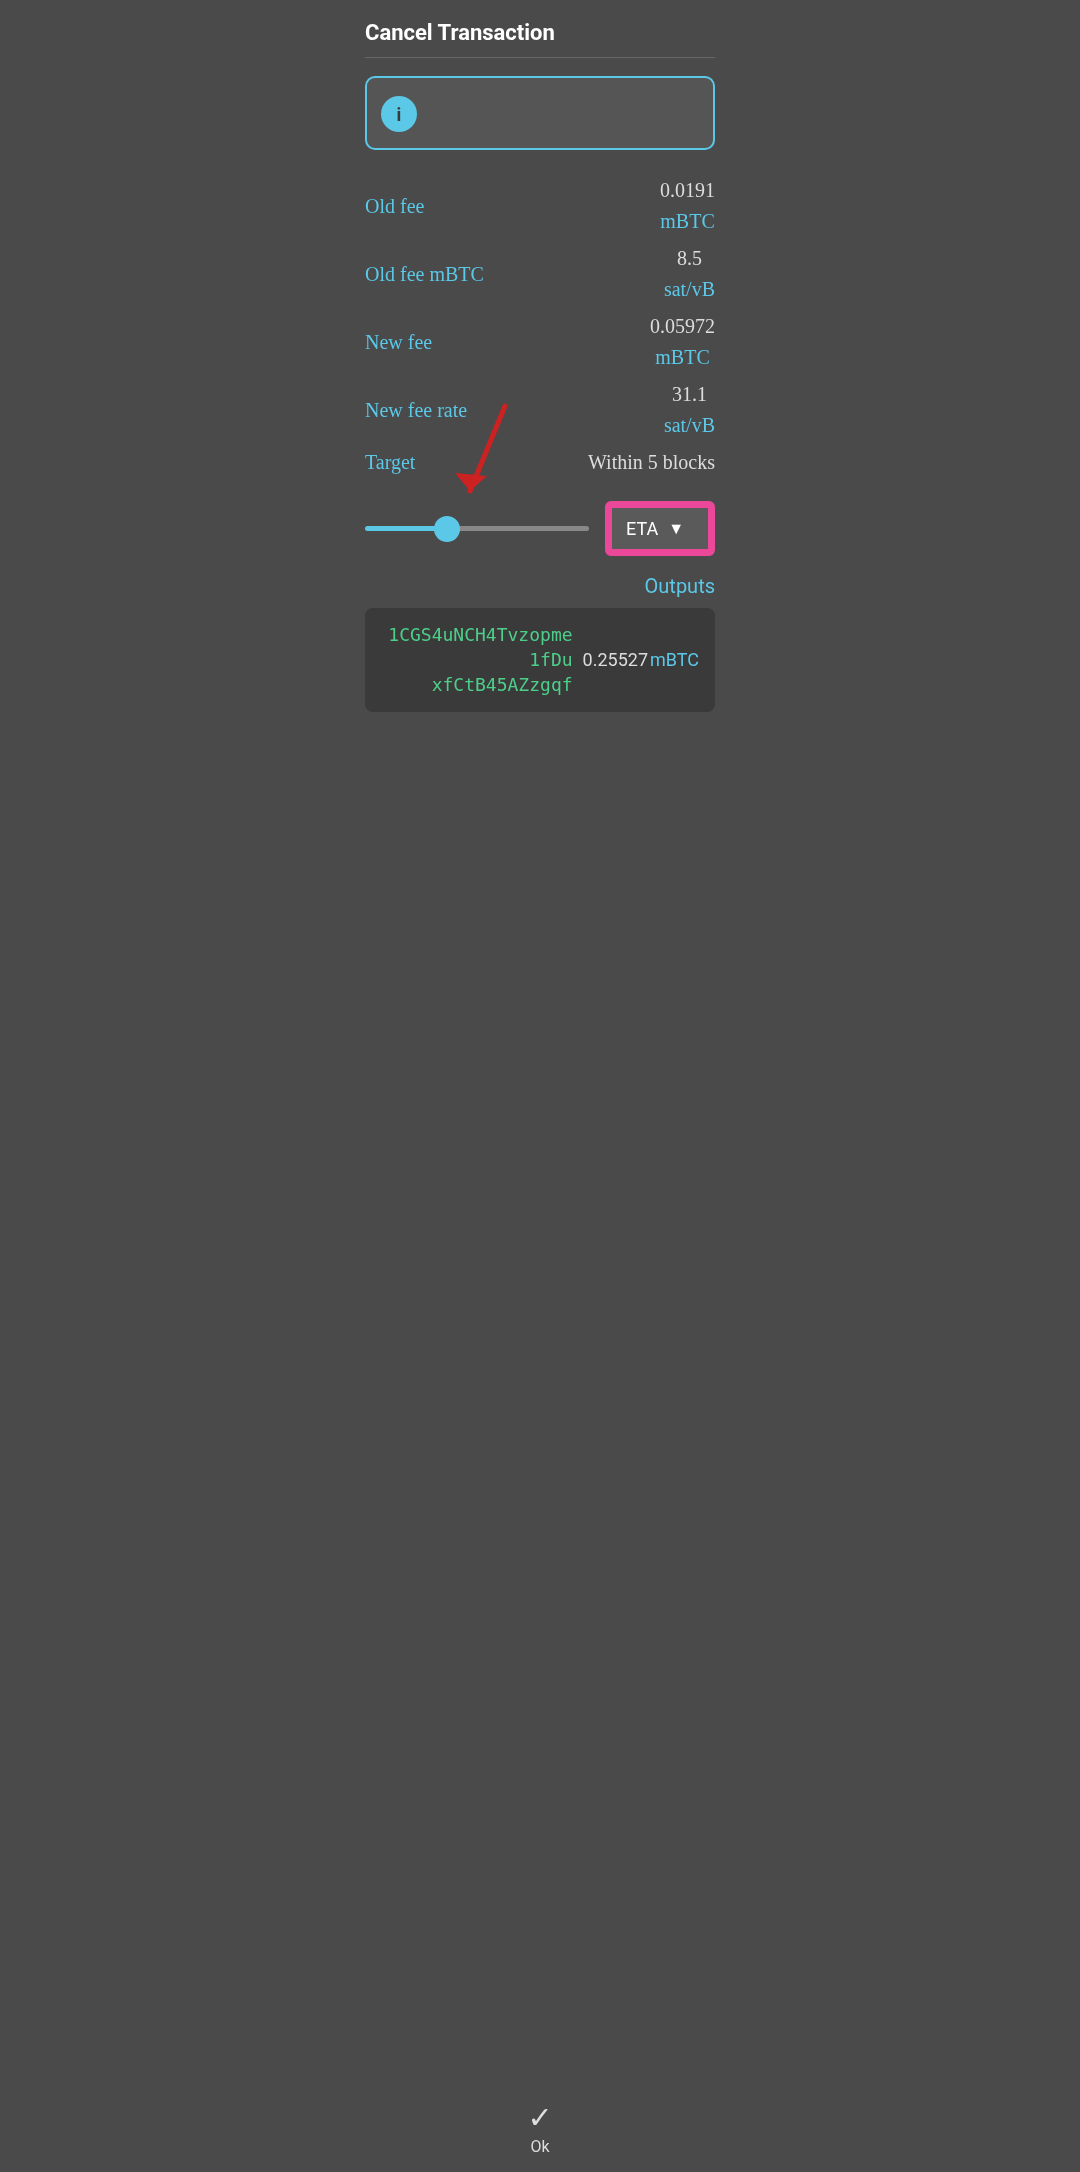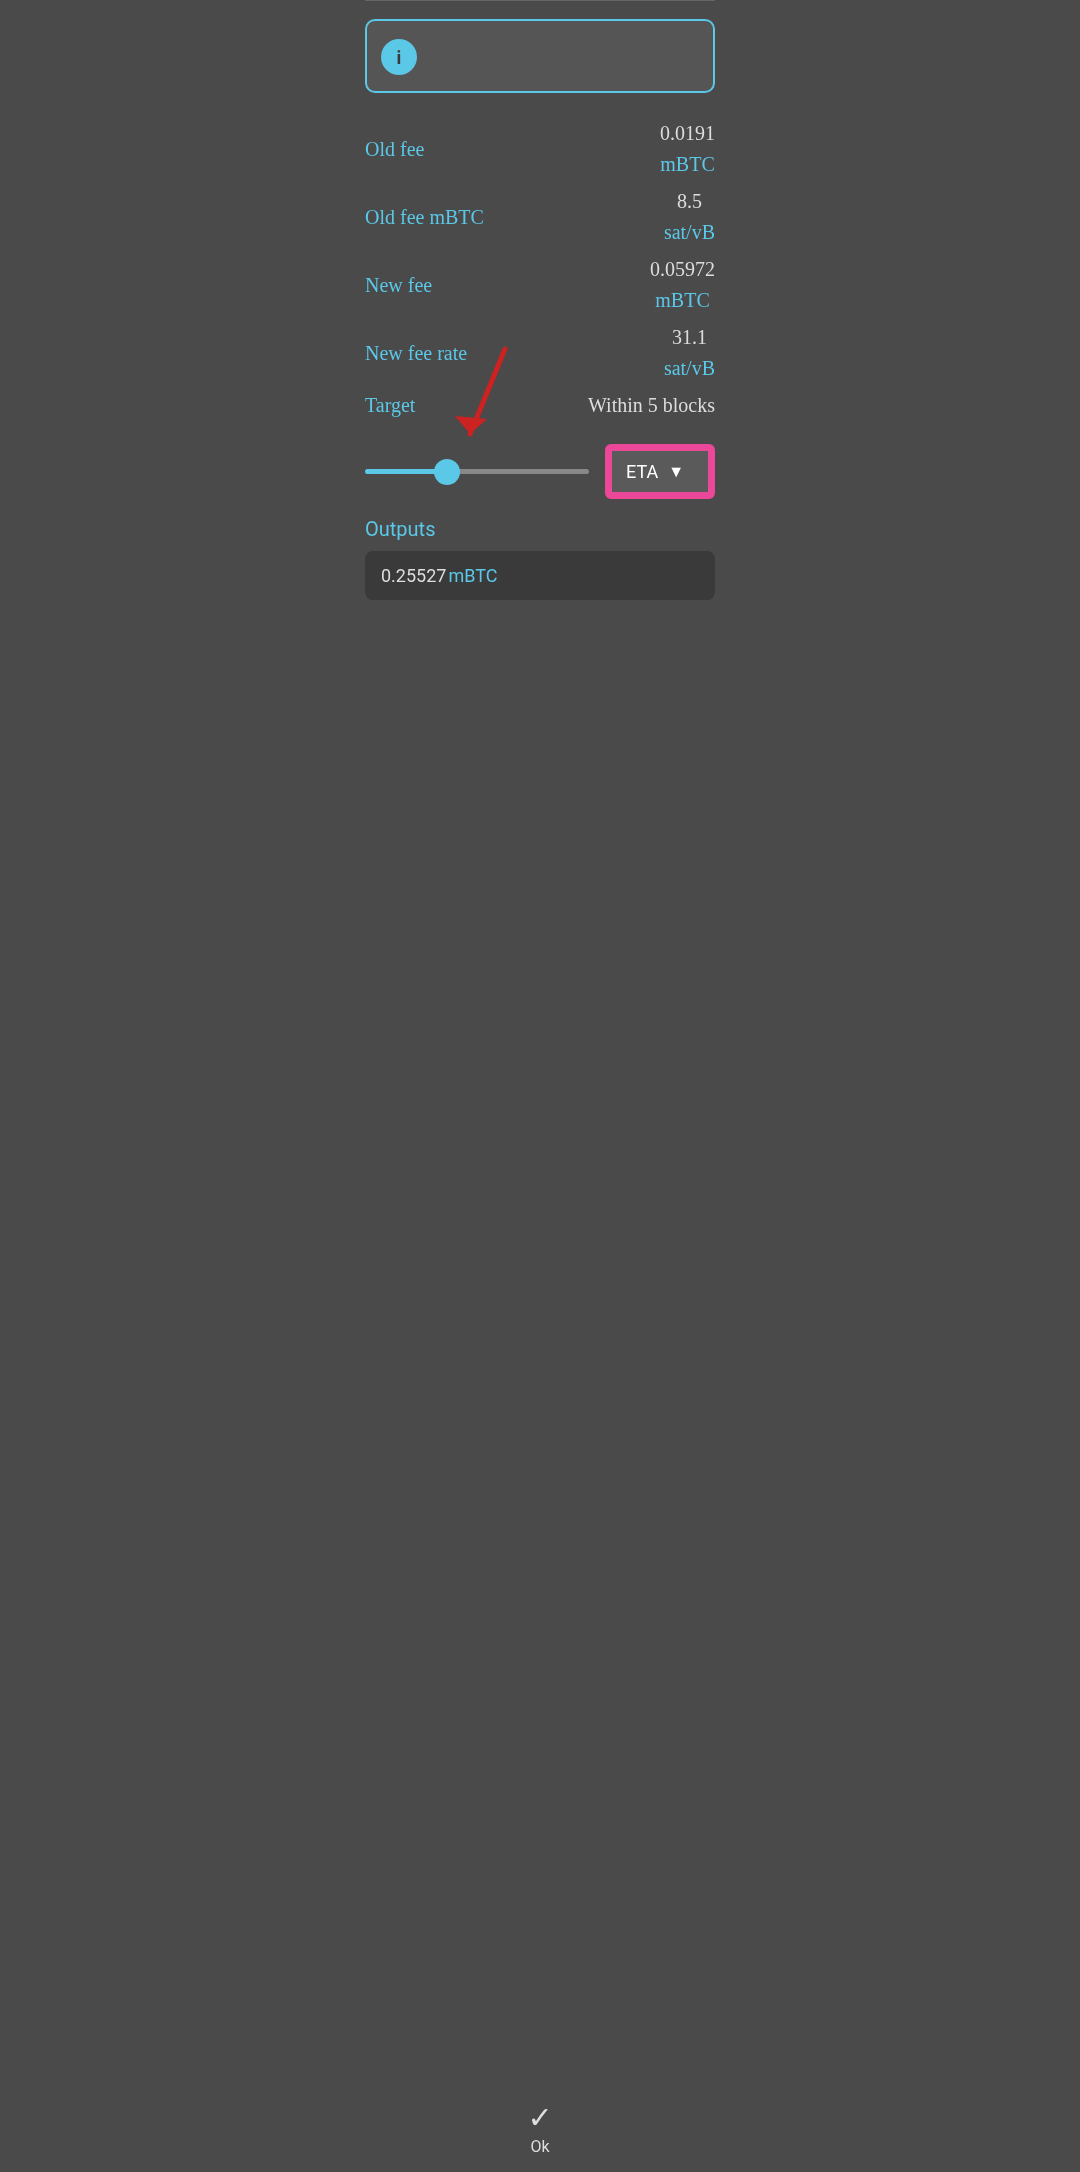--- a/index.html
+++ b/index.html
@@ -138,20 +138,21 @@
       font-size: 18px;
     }
 
     .eta-dropdown-arrow {
       color: #ffffff;
       font-size: 16px;
     }
 
     .outputs-section {
       padding: 10px 20px 0 20px;
+      text-align: right;
     }
 
     .outputs-title {
       font-size: 20px;
       color: #5bc8e8;
       margin-bottom: 10px;
     }
 
     .output-box {
       background-color: #3a3a3a;
@@ -254,20 +255,23 @@
       left: 60px;
       pointer-events: none;
       z-index: 10;
     }
   </style>
 </head>
 <body>
 
 <div class="page-container">
 
+  <div class="header">
+    <div class="header-title">Cancel Transaction</div>
+  </div>
   <div class="header-divider"></div>
 
   <div class="info-box">
     <div class="info-icon">i</div>
   </div>
 
   <div class="fee-table">
 
     <div class="fee-row">
       <span class="fee-label">Old fee</span>
@@ -327,20 +331,21 @@
           <span class="eta-dropdown-label">ETA</span>
           <span class="eta-dropdown-arrow">▼</span>
         </div>
       </div>
     </div>
   </div>
 
   <div class="outputs-section">
     <div class="outputs-title">Outputs</div>
     <div class="output-box">
+      <div class="output-address">1CGS4uNCH4Tvzopme1fDu<br>xfCtB45AZzgqf</div>
       <div class="output-amount">
         <span class="output-value">0.25527</span>
         <span class="output-unit">mBTC</span>
       </div>
     </div>
   </div>
 
 </div>
 
 <div class="ok-section">

